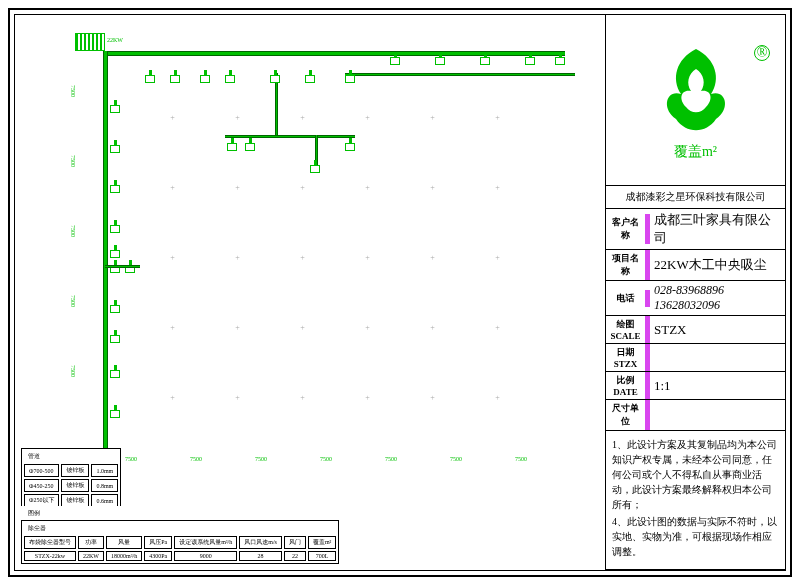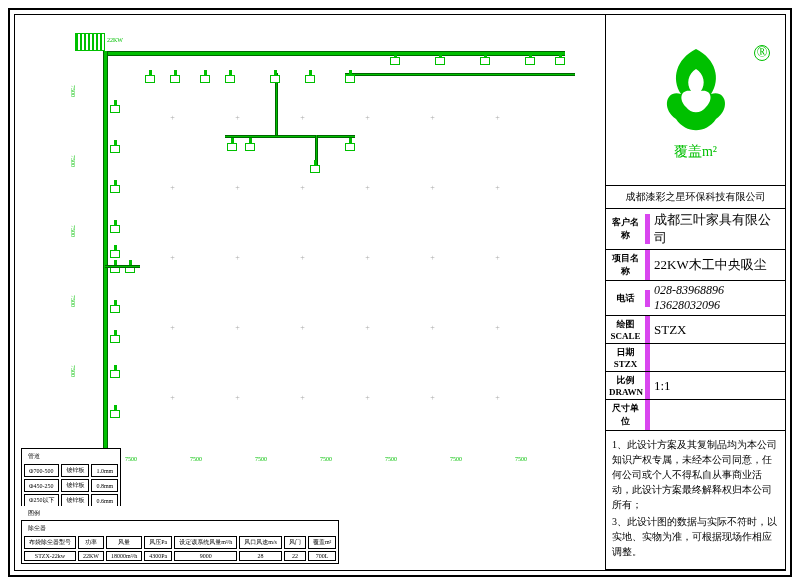--- a/index.html
+++ b/index.html
@@ -241,28 +241,28 @@
             <div class="info-value" style="font-size:12px;font-style:italic;">028-83968896 13628032096</div>
           </div>
         <div class="info-row">
             <div class="info-label"><span>绘图</span><br><span class="sub">SCALE</span></div>
             <div class="info-value">STZX</div>
           </div>
         <div class="info-row">
             <div class="info-label"><span>日期</span><br><span class="sub">STZX</span></div>
           </div>
         <div class="info-row">
-            <div class="info-label"><span>比例</span><br><span class="sub">DRAWN</span></div>
+            <div class="info-label"><span>比例</span><br><span class="sub">DATE</span></div>
             <div class="info-value">1:1</div>
           </div>
         <div class="info-row">
             <div class="info-label">尺寸单位</div>
           </div>
       </div>
 
       <div class="notes-box">
         <p>1、此设计方案及其复制品均为本公司知识产权专属，未经本公司同意，任何公司或个人不得私自从事商业活动，此设计方案最终解释权归本公司所有；</p>
-        <p>3、此设计图的数据与实际不符时，以实地、实物为准，可根据现场作相应调整。</p>
+        <p>4、此设计图的数据与实际不符时，以实地、实物为准，可根据现场作相应调整。</p>
       </div>
 
     </div>
   </div>
 </div>
 
 </body></html>

